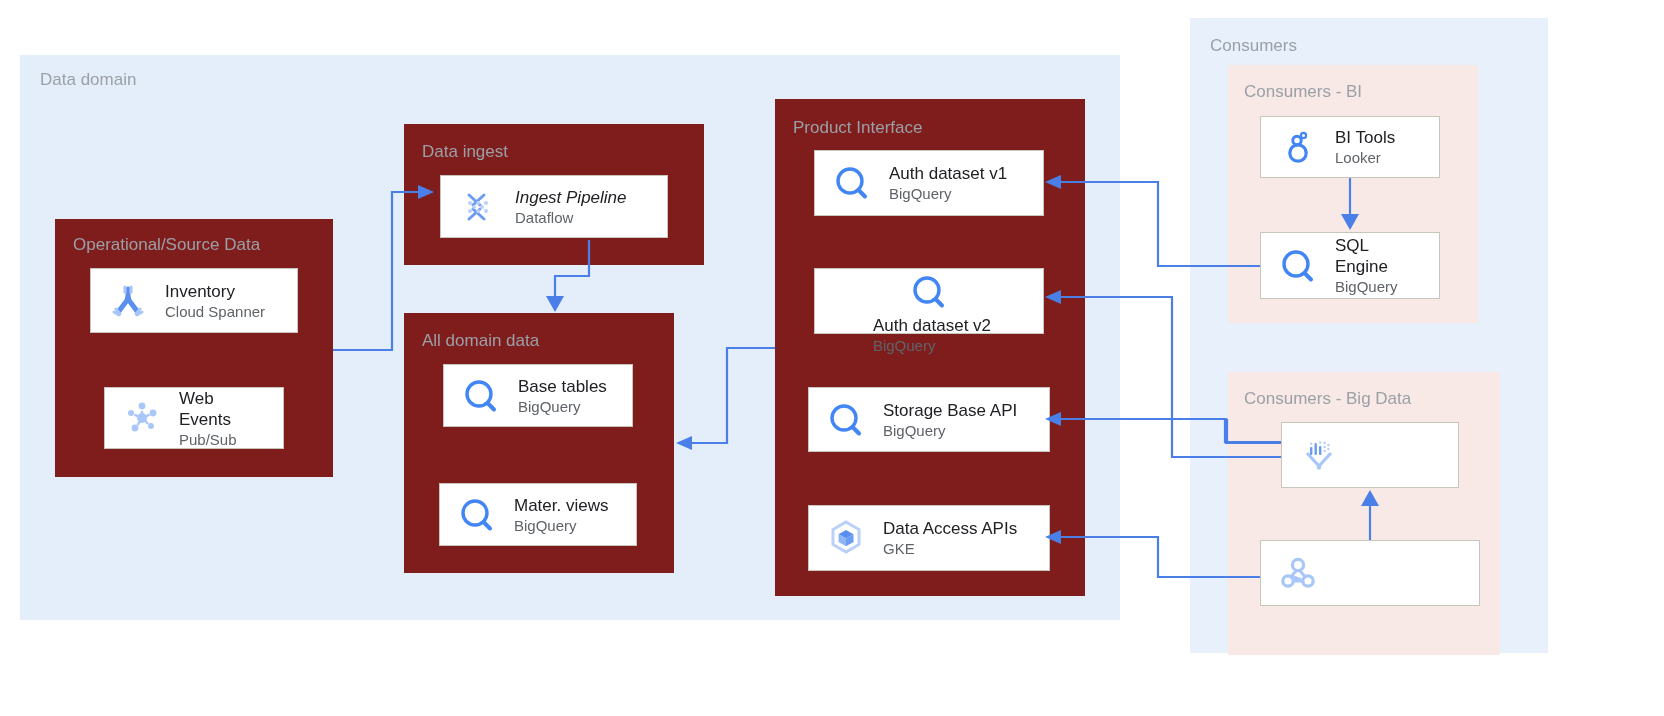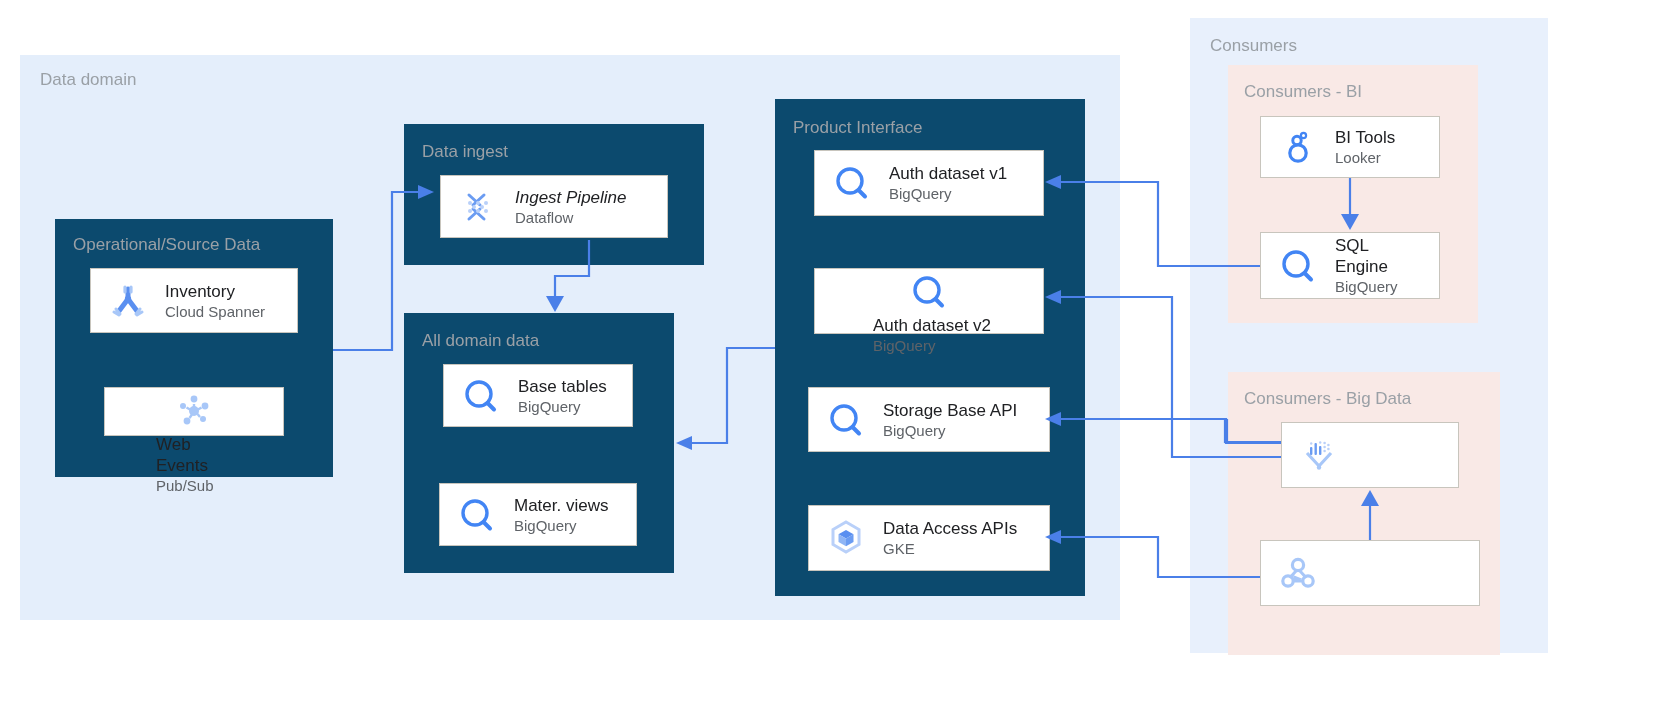--- a/index.html
+++ b/index.html
@@ -19,21 +19,21 @@
     overflow: hidden;
   }
 
   
   .group {
     position: absolute;
     box-sizing: border-box;
   }
   .group-blue  { background: #e4eefb; }
   .group-blue2 { background: #e8f0fc; }
-  .group-yellow{ background: #0c4a6e; }
+  .group-yellow{ background: #7f1d1d; }
   .group-pink  { background: #f9e9e6; }
 
   .group-label {
     position: absolute;
     color: #9aa0a6;
     font-size: 17px;
     line-height: 20px;
     white-space: nowrap;
     font-family: "Liberation Sans", sans-serif;
   }
@@ -117,21 +117,21 @@
           <circle cx="20" cy="18" r="3.2" fill="#5a8ff0"></circle>
         </g>
       </svg>
     </span>
     <span class="txt">
       <span class="title" style="display:block;">Inventory</span>
       <span class="sub" style="display:block;">Cloud Spanner</span>
     </span>
   </div>
 
-  <div class="node" style="left:104px; top:387px; width:180px; height:49px;flex-direction:column;">
+  <div class="node" style="left:104px; top:387px; width:180px; height:62px;">
     <span class="icon-wrap">
       <svg width="40" height="40" viewBox="0 0 40 40">
         <g fill="#a8c7f8">
           <circle cx="20" cy="20" r="5"></circle>
           <circle cx="20" cy="8" r="3.4"></circle>
           <circle cx="9" cy="15" r="3"></circle>
           <circle cx="31" cy="15" r="3.4"></circle>
           <circle cx="13" cy="30" r="3.4"></circle>
           <circle cx="29" cy="28" r="3"></circle>
         </g>

